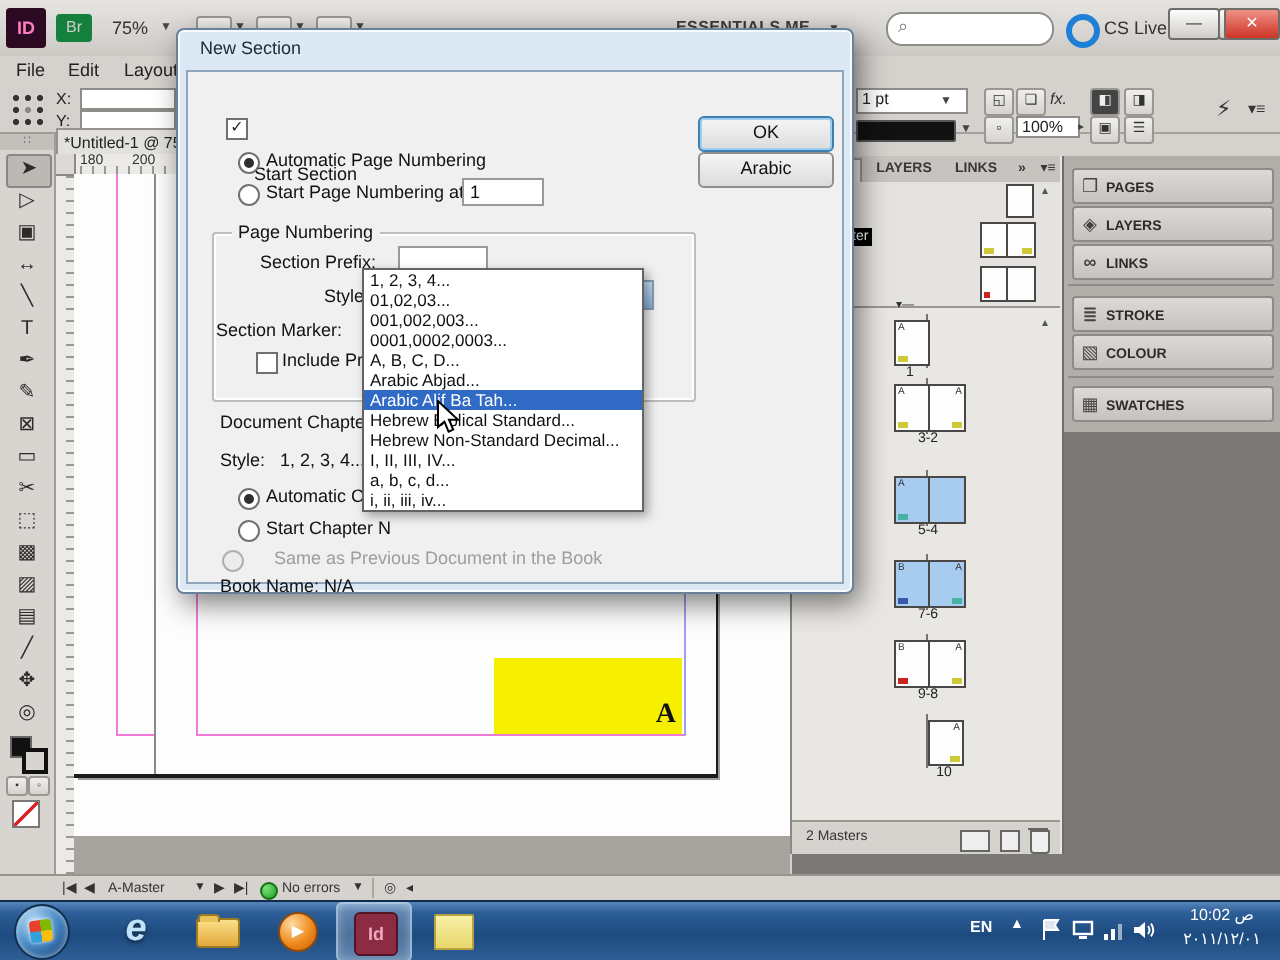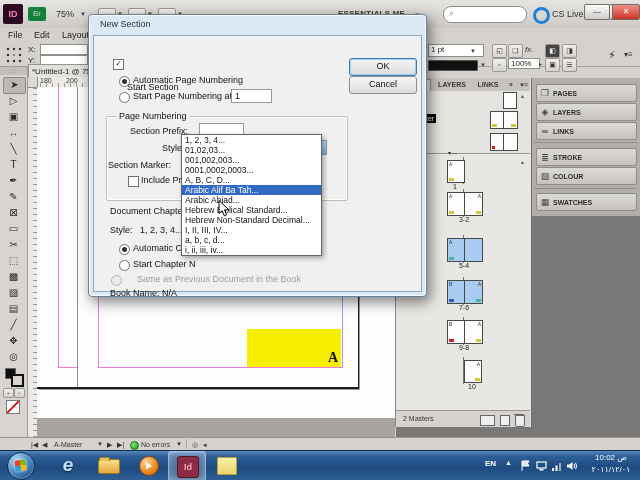--- a/index.html
+++ b/index.html
@@ -308,30 +308,30 @@
       <div class="txt" style="left:16px;top:189px;">Style:</div>
       <div class="txt" style="left:46px;top:189px;">1, 2, 3, 4...</div>
       <div class="rad on" style="left:25px;top:208px;"></div>
       <div class="txt" style="left:39px;top:207px;">Automatic Chap</div>
       <div class="rad" style="left:25px;top:224px;"></div>
       <div class="txt" style="left:39px;top:223px;">Start Chapter N</div>
       <div class="rad dis" style="left:17px;top:239px;"></div>
       <div class="txt dis" style="left:43px;top:238px;">Same as Previous Document in the Book</div>
       <div class="txt" style="left:16px;top:252px;">Book Name: N/A</div>
       <div class="dbtn default" style="left:255px;top:22px;">OK</div>
-      <div class="dbtn" style="left:255px;top:40px;">Cancel</div>
+      <div class="dbtn" style="left:255px;top:40px;">Arabic</div>
     </div>
     <div class="ddlist" id="ddlist">
         <div class="dd-item">1, 2, 3, 4...</div>
         <div class="dd-item">01,02,03...</div>
         <div class="dd-item">001,002,003...</div>
         <div class="dd-item">0001,0002,0003...</div>
         <div class="dd-item">A, B, C, D...</div>
+        <div class="dd-item">Arabic Abjad...</div>
         <div class="dd-item sel" style="background: rgb(49, 106, 197);">Arabic Alif Ba Tah...</div>
-        <div class="dd-item">Arabic Abjad...</div>
         <div class="dd-item">Hebrew Biblical Standard...</div>
         <div class="dd-item">Hebrew Non-Standard Decimal...</div>
         <div class="dd-item">I, II, III, IV...</div>
         <div class="dd-item">a, b, c, d...</div>
         <div class="dd-item">i, ii, iii, iv...</div>
       </div>
   </div>
 
   <div class="abs cursor">
     <svg width="12" height="18" viewBox="0 0 12 18">

